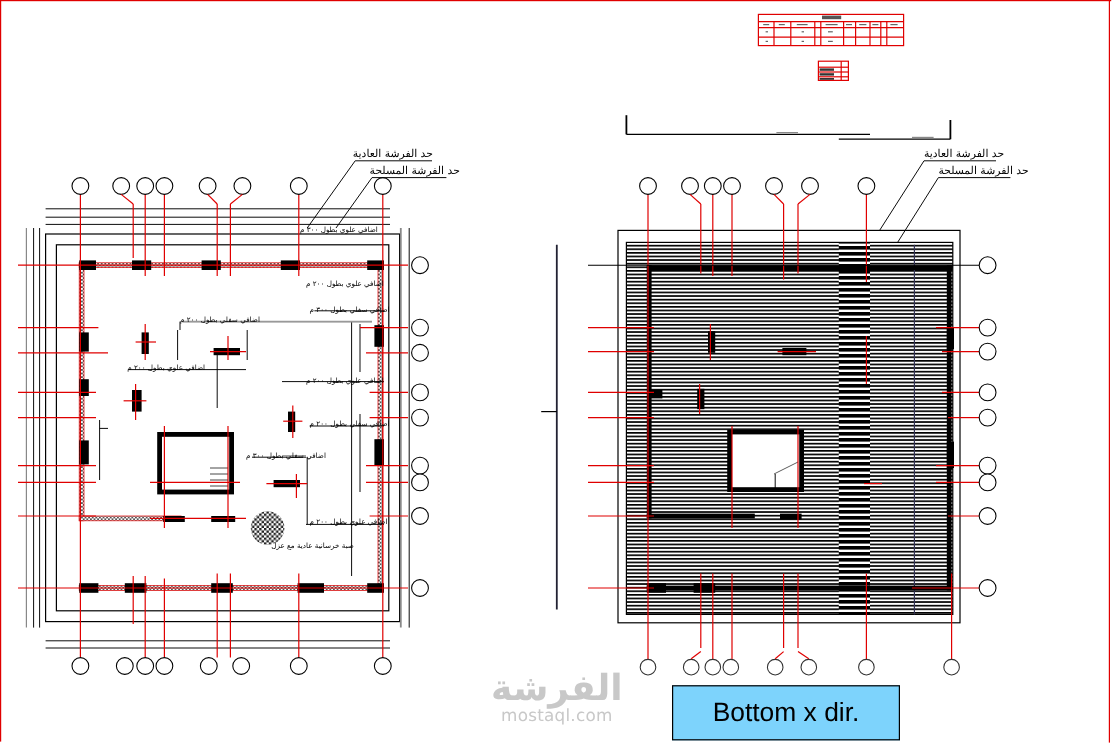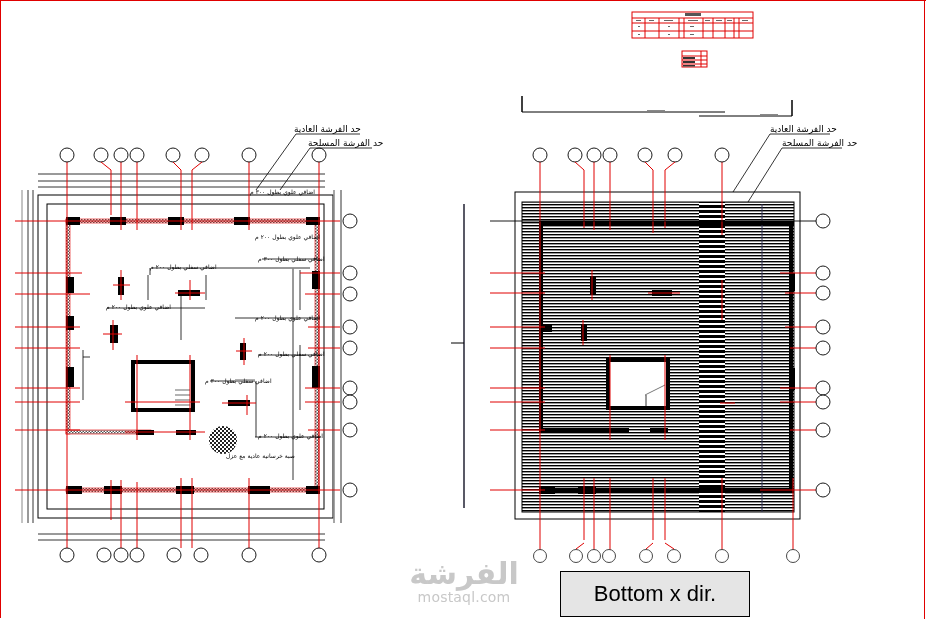--- a/index.html
+++ b/index.html
@@ -1,20 +1,20 @@
 <!DOCTYPE html>
 <html><head>
 <meta charset="utf-8">
 <style>
   html, body { margin:0; padding:0; background:#ffffff; }
   body { width:927px; height:619px; position:relative; overflow:hidden; font-family:"DejaVu Sans", sans-serif; }
   .frame { position:absolute; left:0; top:0; width:925px; height:617px; border-top:1px solid #e00000; border-left:1px solid #e00000; }
   .frame-right { position:absolute; left:924px; top:0; width:1px; height:619px; background:#e00000; }
   svg { position:absolute; left:0; top:0; }
-  .caption-box { position:absolute; left:560px; top:571px; width:188px; height:44px; border:1.5px solid #000; background:#e5e5e5;
+  .caption-box { position:absolute; left:560px; top:571px; width:188px; height:44px; border:1.5px solid #000; background:#7dd3fc;
     display:flex; align-items:center; justify-content:center; font-family:"Liberation Sans", sans-serif; font-size:22px; color:#000; }
   .watermark { position:absolute; left:405px; top:558px; width:118px; text-align:center; color:#c8c8c8; font-family:"DejaVu Sans", sans-serif; }
   .watermark .ar { font-size:30px; font-weight:bold; line-height:32px; }
   .watermark .en { font-size:14px; line-height:14px; letter-spacing:0.2px; }
   .lbl { position:absolute; font-size:9px; font-weight:normal; color:#000; white-space:nowrap; direction:rtl; }
 </style>
 </head>
 <body>
 
 <div class="frame"></div>

